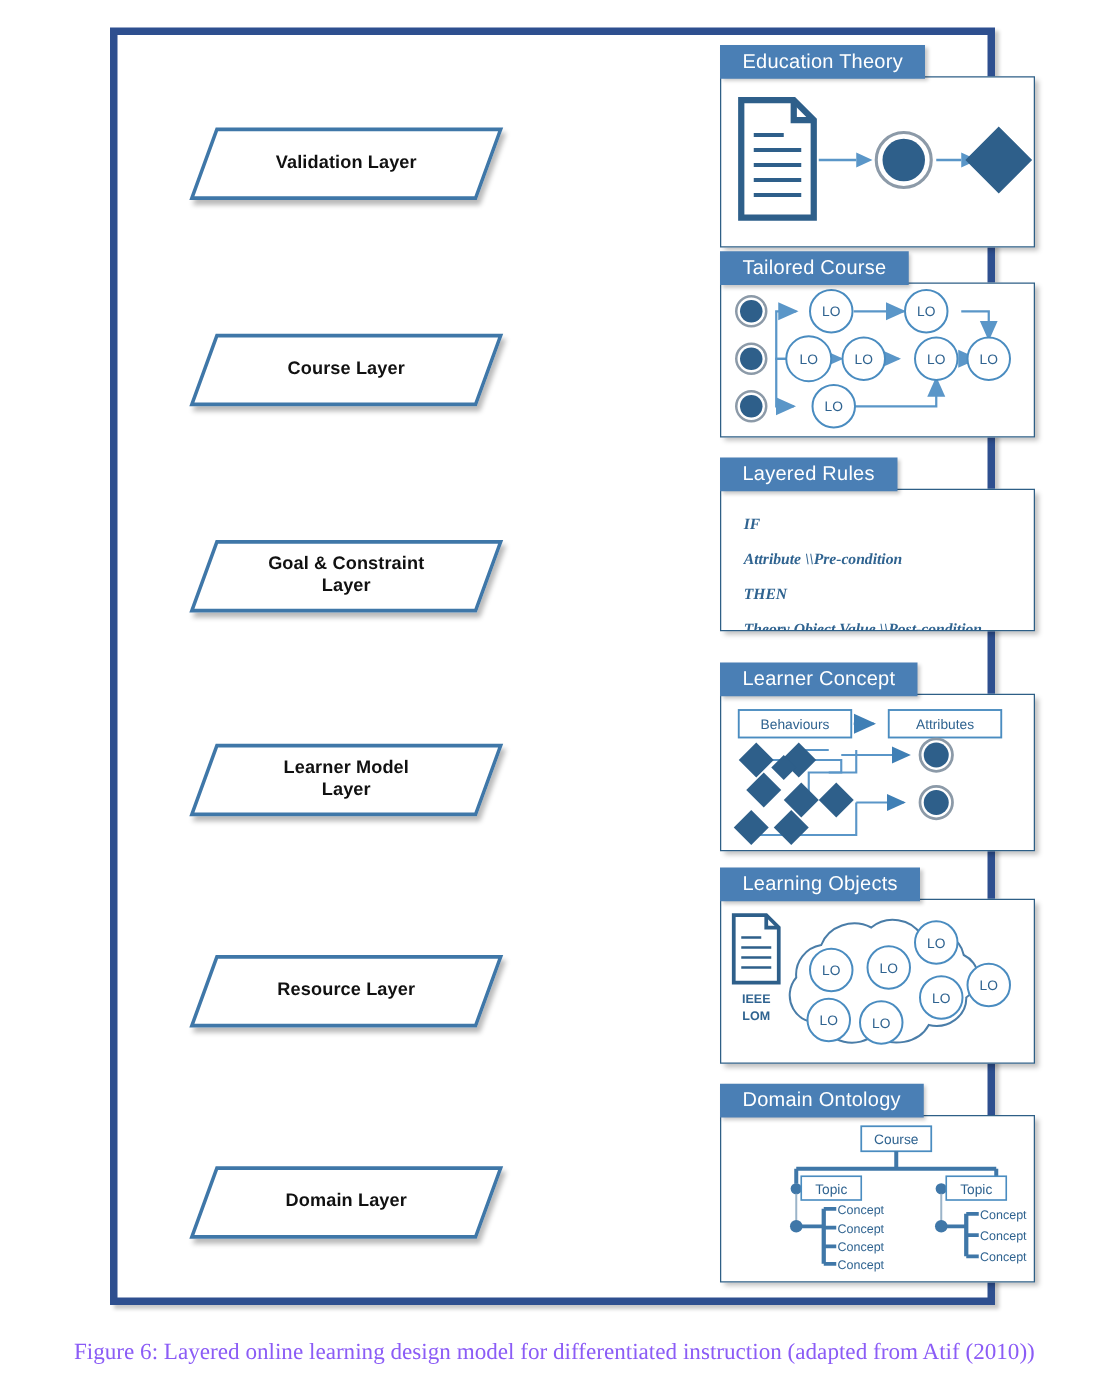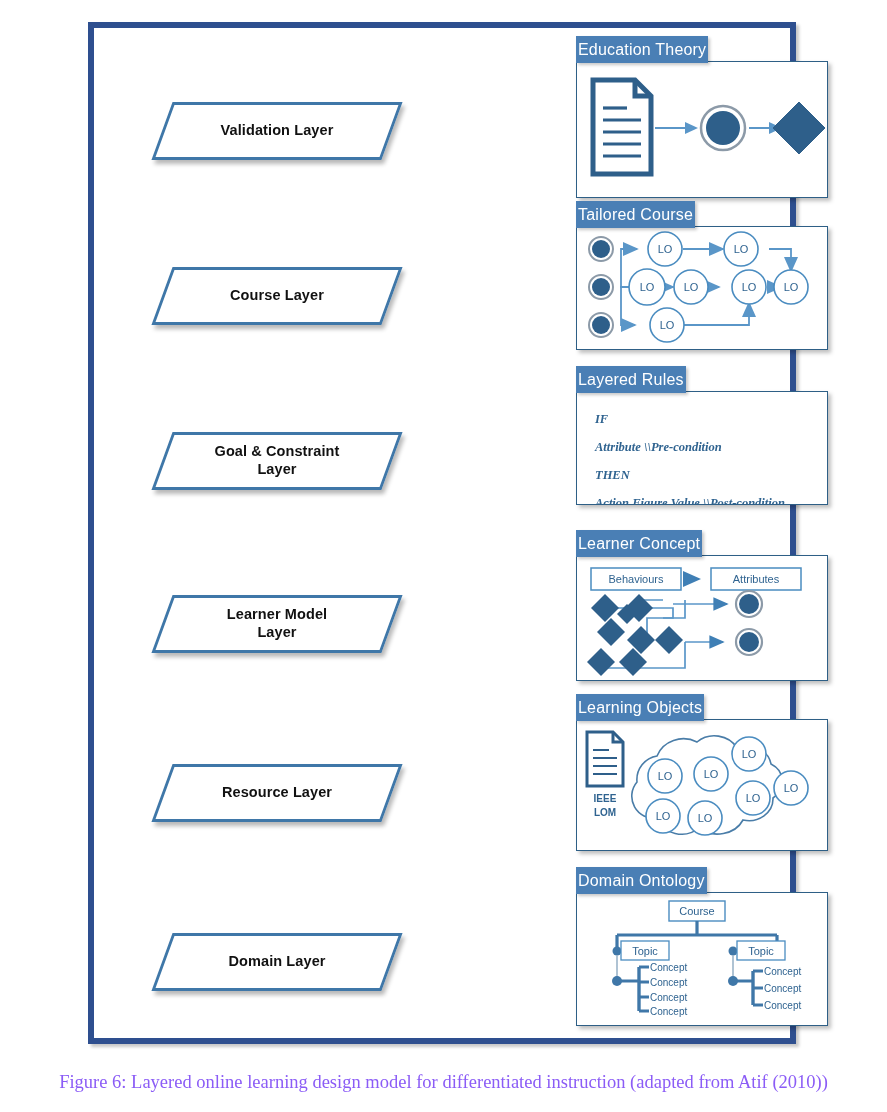--- a/index.html
+++ b/index.html
@@ -34,21 +34,21 @@
     text-align:center;
     font-size:14.5px; font-weight:bold; color:#111111;
     line-height:1.22;
     letter-spacing:.1px;
   }
 
   
   .panel{ position:absolute; left:482px; width:252px; }
   .panel-header{
     position:absolute; left:0; top:0;
-    height:27px; padding:0 2px;
+    height:27px; padding:0 18px;
     display:flex; align-items:center;
     background:#4a7fb5;
     color:#ffffff;
     font-size:16px; font-weight:normal;
     letter-spacing:.2px;
     white-space:nowrap;
     box-shadow:2px 2px 3px rgba(0,0,0,.22);
     z-index:2;
   }
   .panel-body{
@@ -220,21 +220,21 @@
 
   <div class="panel" style="top:338px;">
     <div class="panel-header">
       <span>Layered Rules</span>
     </div>
     <div class="panel-body" style="height:114px;">
       <div class="rules-text">
         <div class="rule-line">IF</div>
         <div class="rule-line">Attribute  \\Pre-condition</div>
         <div class="rule-line">THEN</div>
-        <div class="rule-line">Action Figure Value  \\Post-condition</div>
+        <div class="rule-line">Theory Object Value  \\Post-condition</div>
       </div>
     </div>
   </div>
 
   <div class="panel" style="top:502px;">
     <div class="panel-header">
       <span>Learner Concept</span>
     </div>
     <div class="panel-body" style="height:126px;">
       <svg width="250" height="123" viewBox="0 0 250 123">
@@ -338,21 +338,21 @@
           <text x="128" y="102">LO</text>
         </g>
       </svg>
     </div>
   </div>
 
   <div class="panel" style="top:839px;">
     <div class="panel-header">
       <span>Domain Ontology</span>
     </div>
-    <div class="panel-body" style="height:134px;">
+    <div class="panel-body" style="height:134px;padding-left:20px;">
       <svg width="250" height="131" viewBox="0 0 250 131">
 
         <g>
           <rect x="92" y="8" width="56" height="20" fill="#ffffff" stroke="#4a8cc0" stroke-width="1.4"></rect>
           <text x="120" y="22" font-family="Liberation Sans, sans-serif" font-size="11" fill="#2f6390" text-anchor="middle">Course</text>
         </g>
 
         <g fill="none" stroke="#3f77a8" stroke-width="3.2">
           <path d="M120 28 V42 M40 42 H200 M40 42 V54 M200 42 V54"></path>
         </g>

